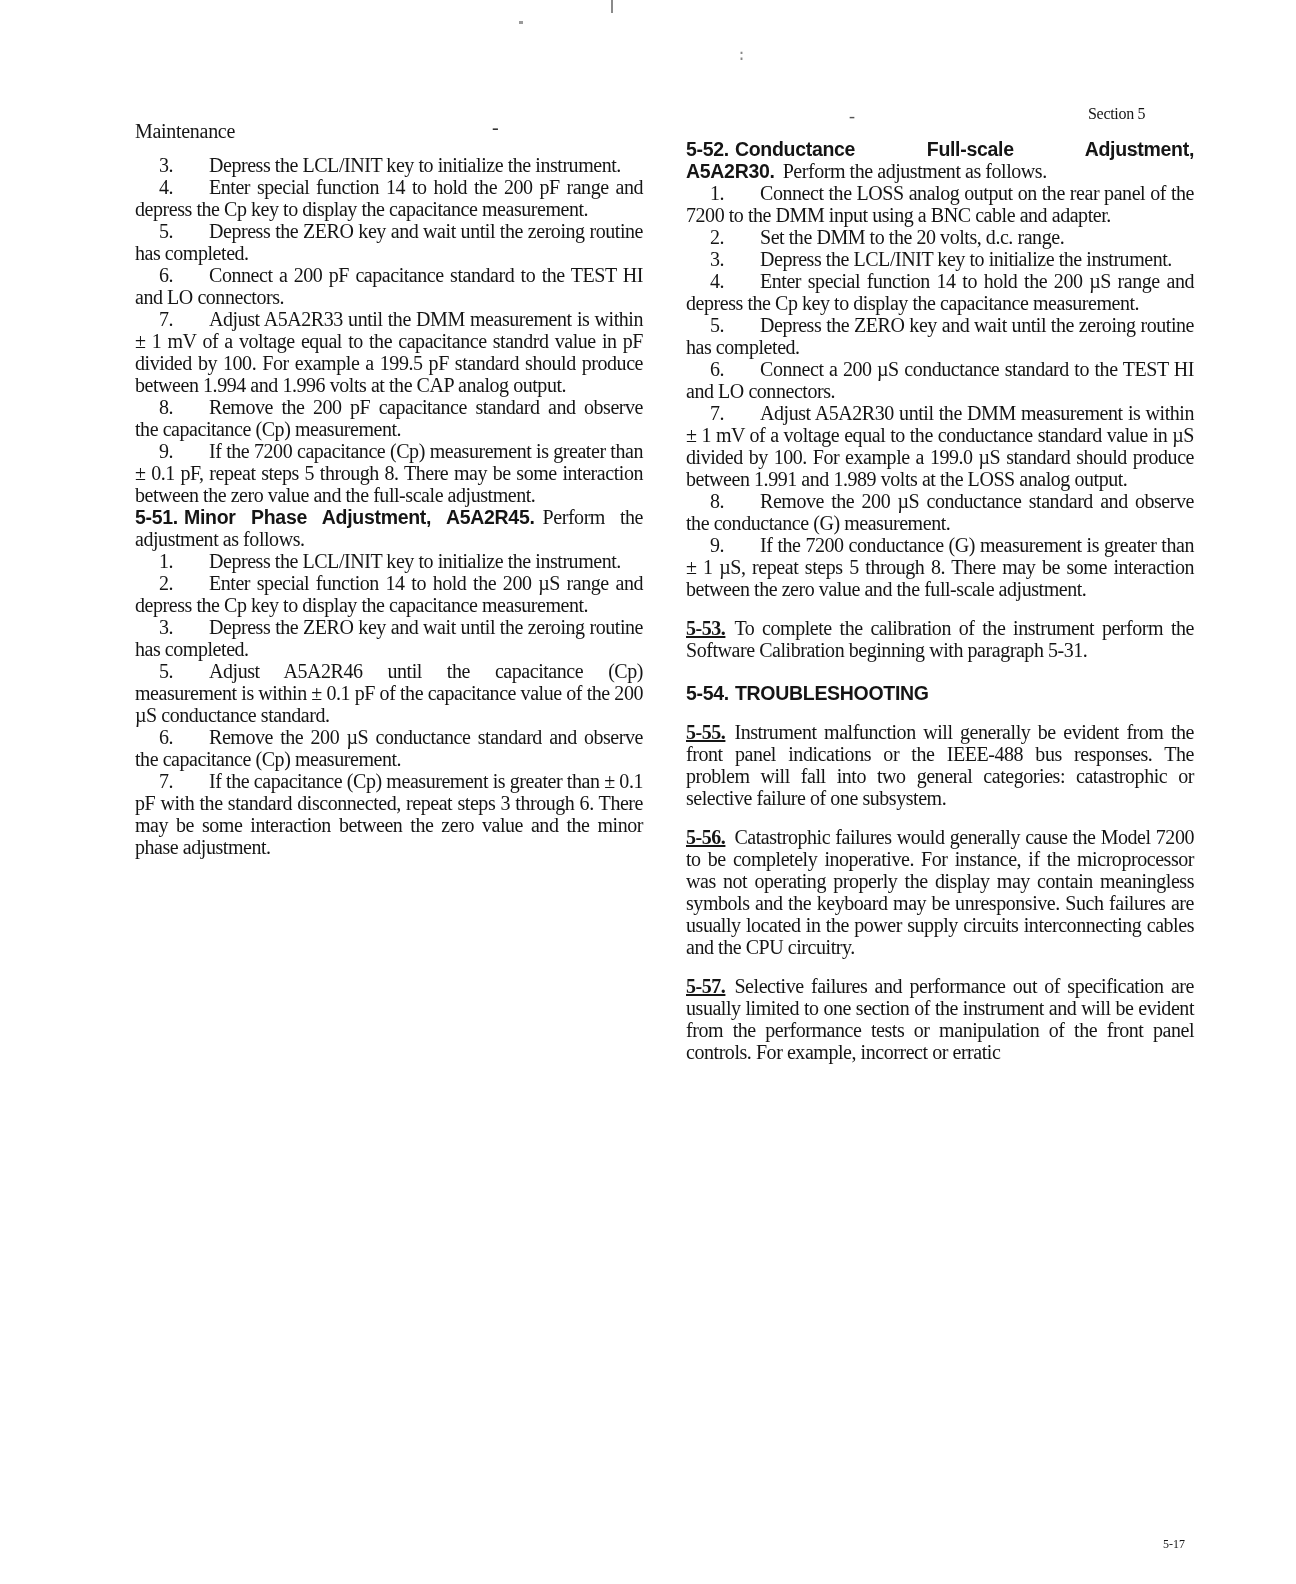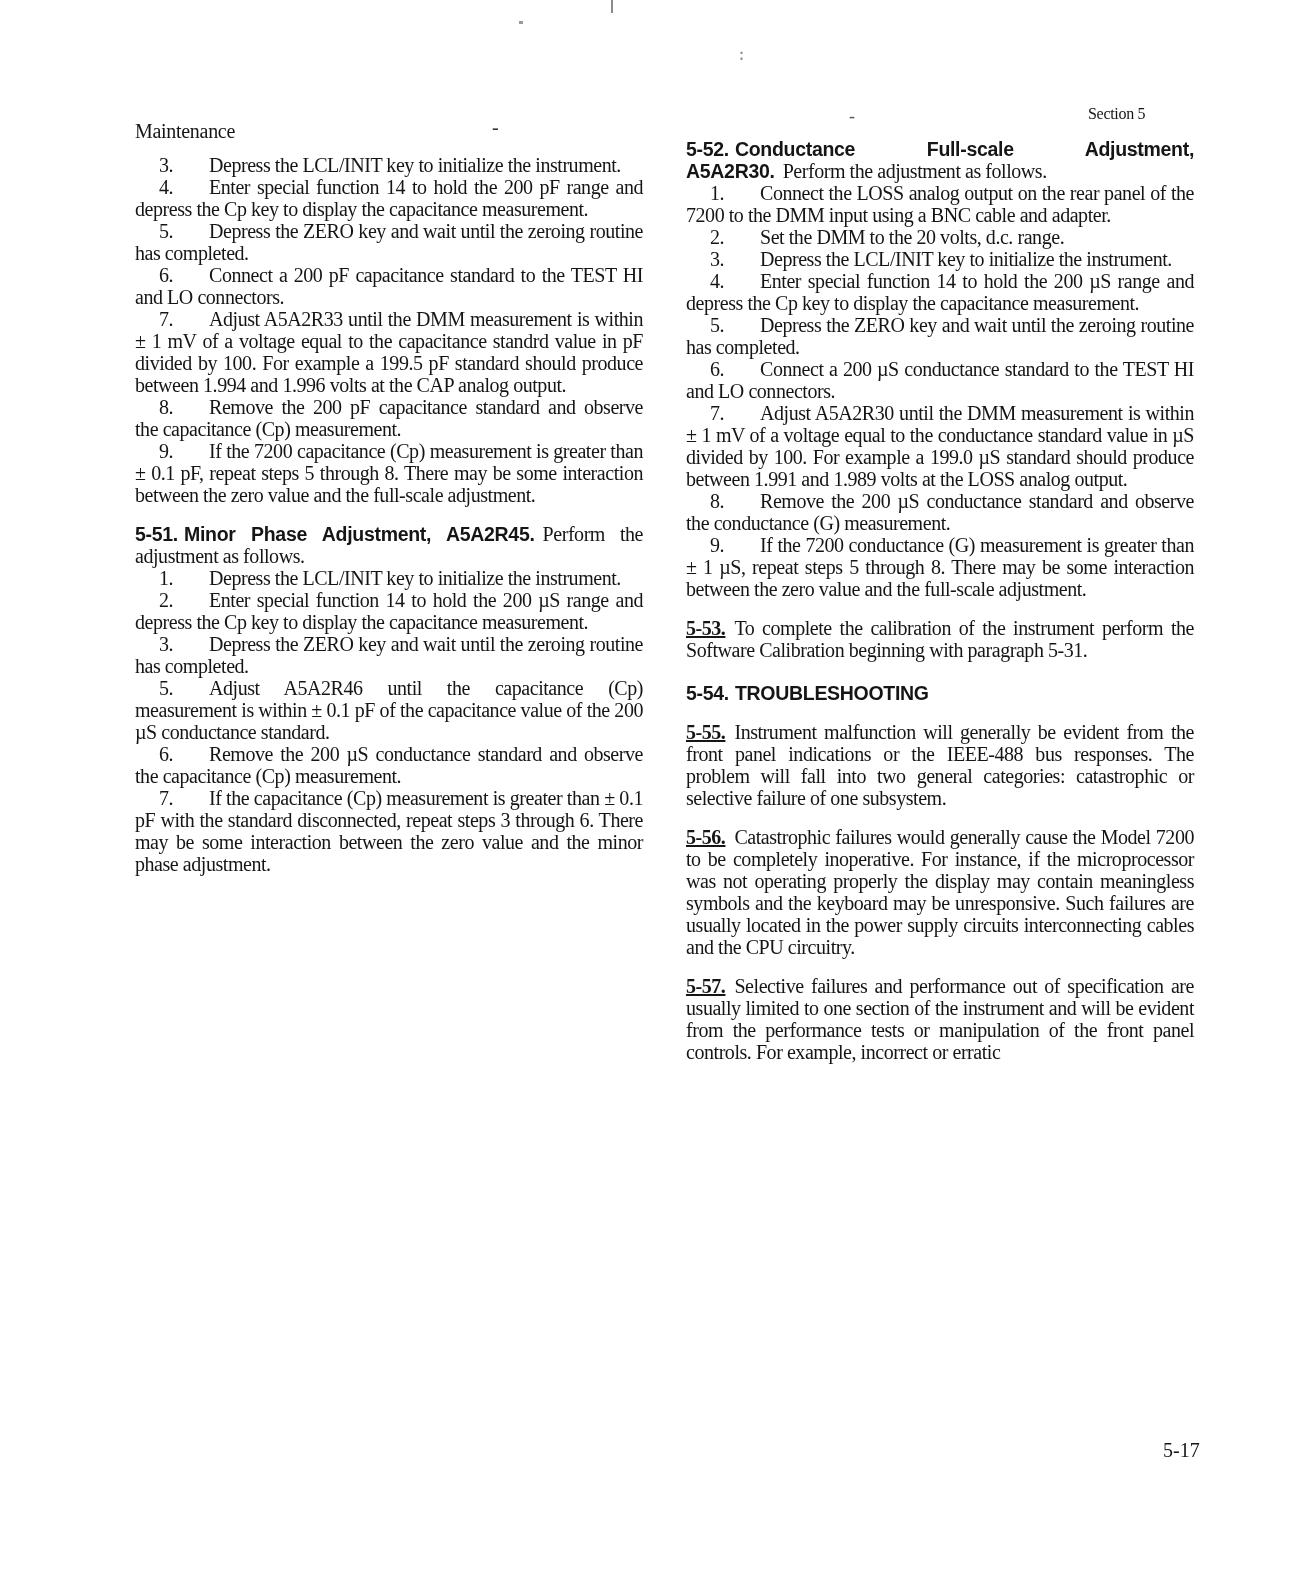--- a/index.html
+++ b/index.html
@@ -9,39 +9,39 @@
     margin:0 auto;
     background:#ffffff;
     color:#151515;
     font-family:"Liberation Serif", serif;
     overflow:hidden;
   }
 
   
   .hdr-left  { position:absolute; left:135px; top:120px; font-size:20px; letter-spacing:-0.3px; }
   .hdr-right { position:absolute; left:1088px; top:105px; font-size:16px; letter-spacing:-0.3px; }
-  .footer    { position:absolute; left:1163px; top:1439px; font-size:20px; }
+  .footer    { position:absolute; left:1163px; top:1537px; font-size:12px; }
 
   
   .col {
     position:absolute;
     width:508px;
     font-size:20px;
     line-height:22px;
     letter-spacing:-0.45px;
     text-align:justify;
   }
   .col-left  { left:135px; top:154px; }
   .col-right { left:686px; top:138px; }
 
   p { margin:0; }
   .step { margin-top:0; text-indent:24px; }
   .step .num { display:inline-block; width:50px; text-indent:0; }
 
-  .sec-head { margin-top:17px; }
+  .sec-head { }
   .hnum, .htitle, .sub-head {
     font-family:"Liberation Sans", sans-serif;
     font-weight:700;
     font-size:19.5px;
     letter-spacing:-0.3px;
   }
   .hnum { margin-right:6px; }
   .htitle { margin-right:8px; }
   .lead { font-family:"Liberation Serif", serif; font-weight:400; }
 

